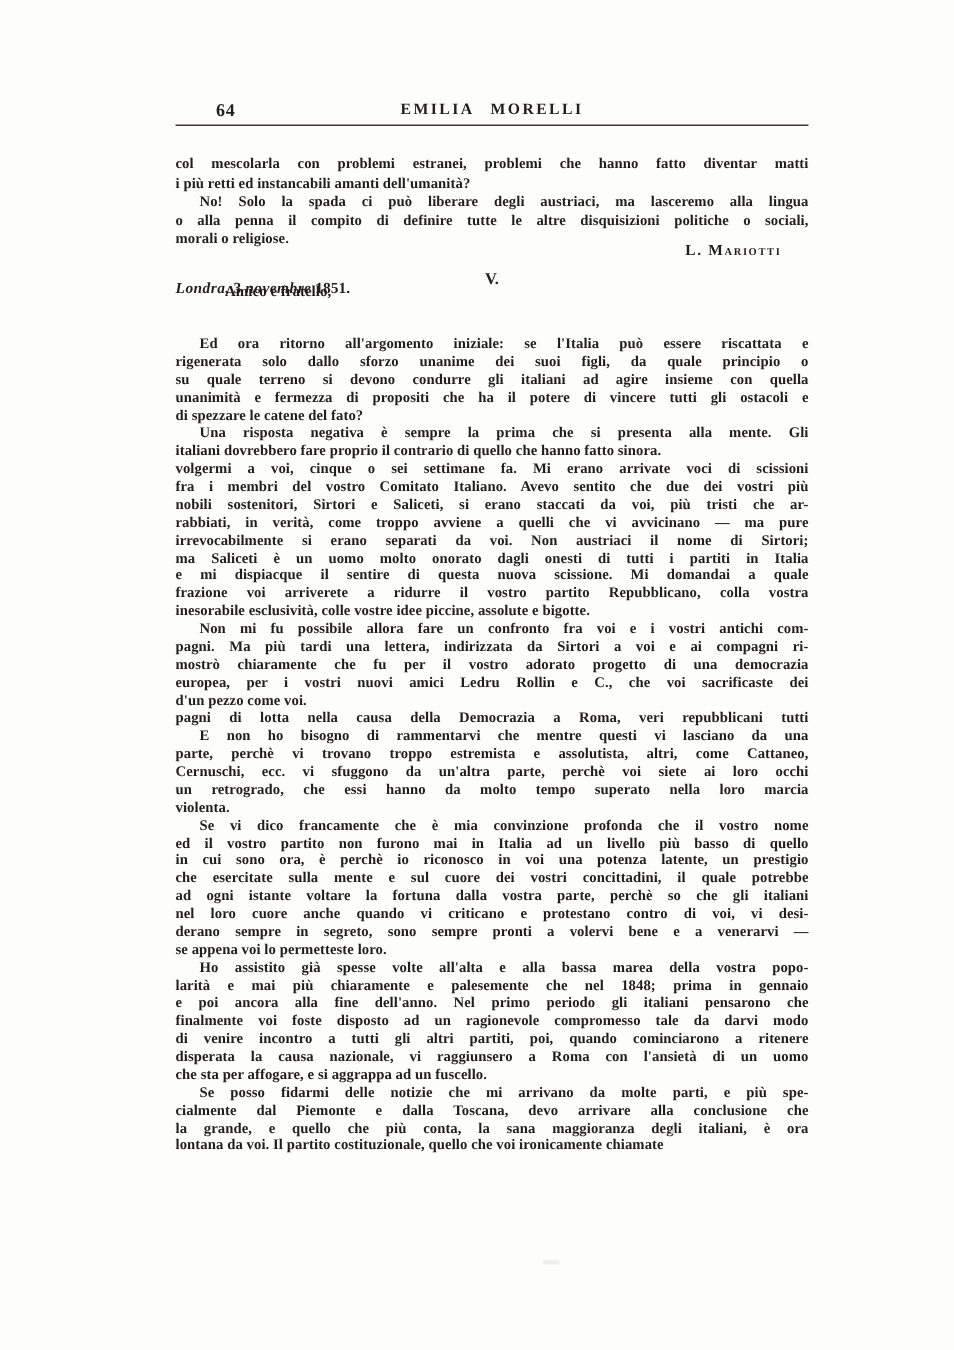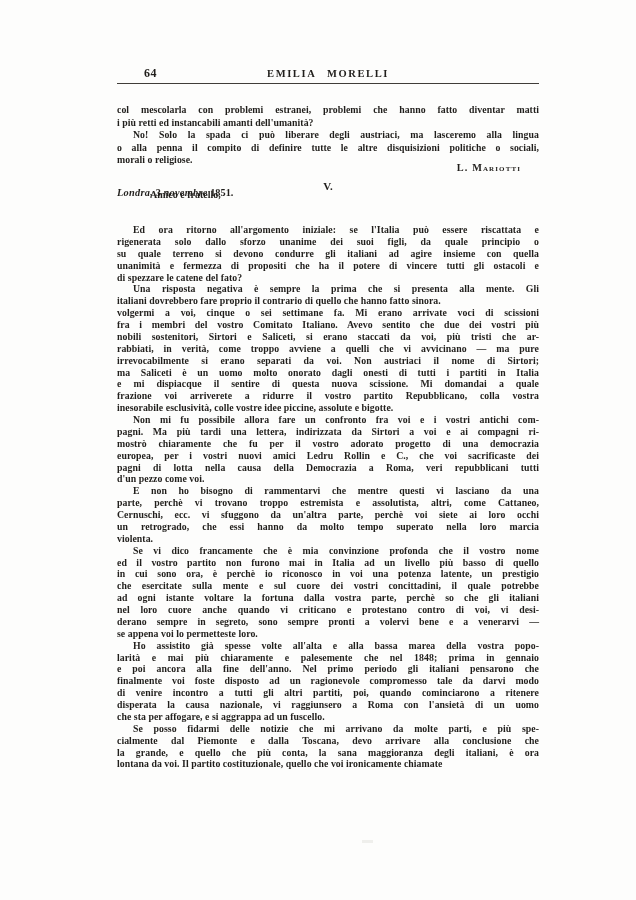--- a/index.html
+++ b/index.html
@@ -83,22 +83,22 @@
       <div class="ln">rabbiati, in verità, come troppo avviene a quelli che vi avvicinano — ma pure</div>
       <div class="ln">irrevocabilmente si erano separati da voi. Non austriaci il nome di Sirtori;</div>
       <div class="ln">ma Saliceti è un uomo molto onorato dagli onesti di tutti i partiti in Italia</div>
       <div class="ln">e mi dispiacque il sentire di questa nuova scissione. Mi domandai a quale</div>
       <div class="ln">frazione voi arriverete a ridurre il vostro partito Repubblicano, colla vostra</div>
       <div class="ln last">inesorabile esclusività, colle vostre idee piccine, assolute e bigotte.</div>
       <div class="ln indent">Non mi fu possibile allora fare un confronto fra voi e i vostri antichi com-</div>
       <div class="ln">pagni. Ma più tardi una lettera, indirizzata da Sirtori a voi e ai compagni ri-</div>
       <div class="ln">mostrò chiaramente che fu per il vostro adorato progetto di una democrazia</div>
       <div class="ln">europea, per i vostri nuovi amici Ledru Rollin e C., che voi sacrificaste dei</div>
+      <div class="ln last">d'un pezzo come voi.</div>
       <div class="ln">pagni di lotta nella causa della Democrazia a Roma, veri repubblicani tutti</div>
-      <div class="ln last">d'un pezzo come voi.</div>
       <div class="ln indent">E non ho bisogno di rammentarvi che mentre questi vi lasciano da una</div>
       <div class="ln">parte, perchè vi trovano troppo estremista e assolutista, altri, come Cattaneo,</div>
       <div class="ln">Cernuschi, ecc. vi sfuggono da un'altra parte, perchè voi siete ai loro occhi</div>
       <div class="ln">un retrogrado, che essi hanno da molto tempo superato nella loro marcia</div>
       <div class="ln last">violenta.</div>
       <div class="ln indent">Se vi dico francamente che è mia convinzione profonda che il vostro nome</div>
       <div class="ln">ed il vostro partito non furono mai in Italia ad un livello più basso di quello</div>
       <div class="ln">in cui sono ora, è perchè io riconosco in voi una potenza latente, un prestigio</div>
       <div class="ln">che esercitate sulla mente e sul cuore dei vostri concittadini, il quale potrebbe</div>
       <div class="ln">ad ogni istante voltare la fortuna dalla vostra parte, perchè so che gli italiani</div>

